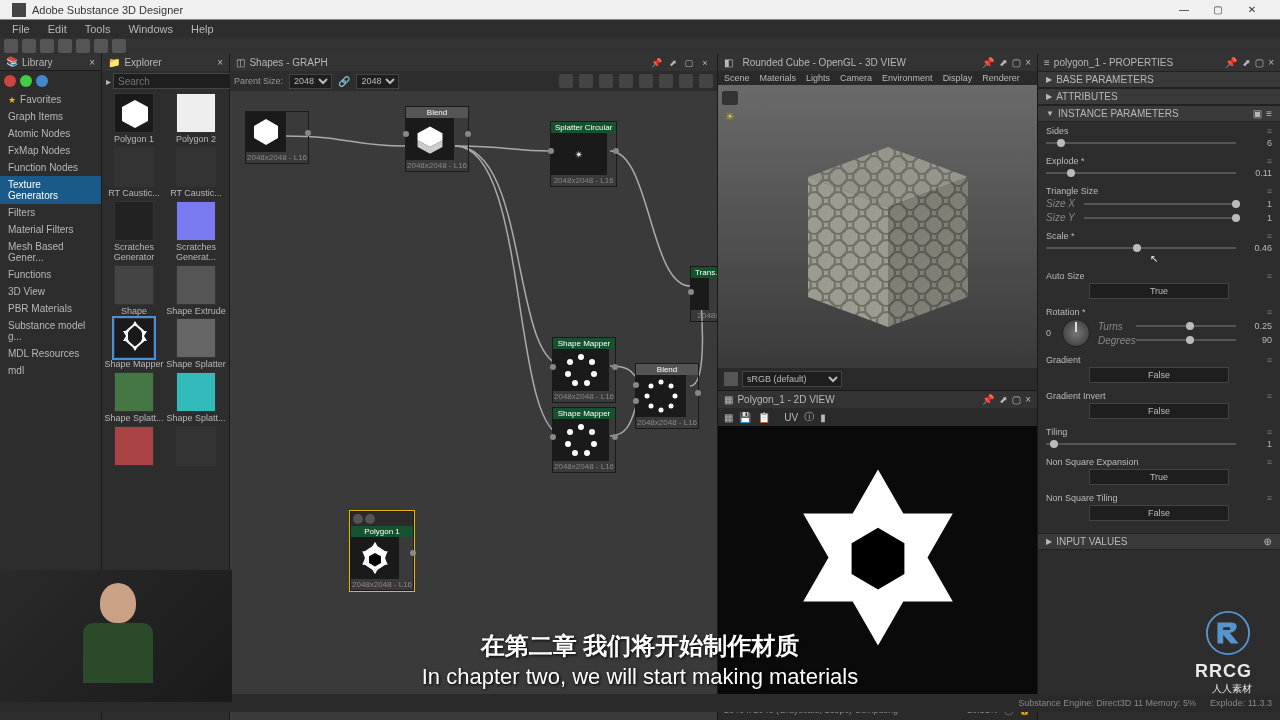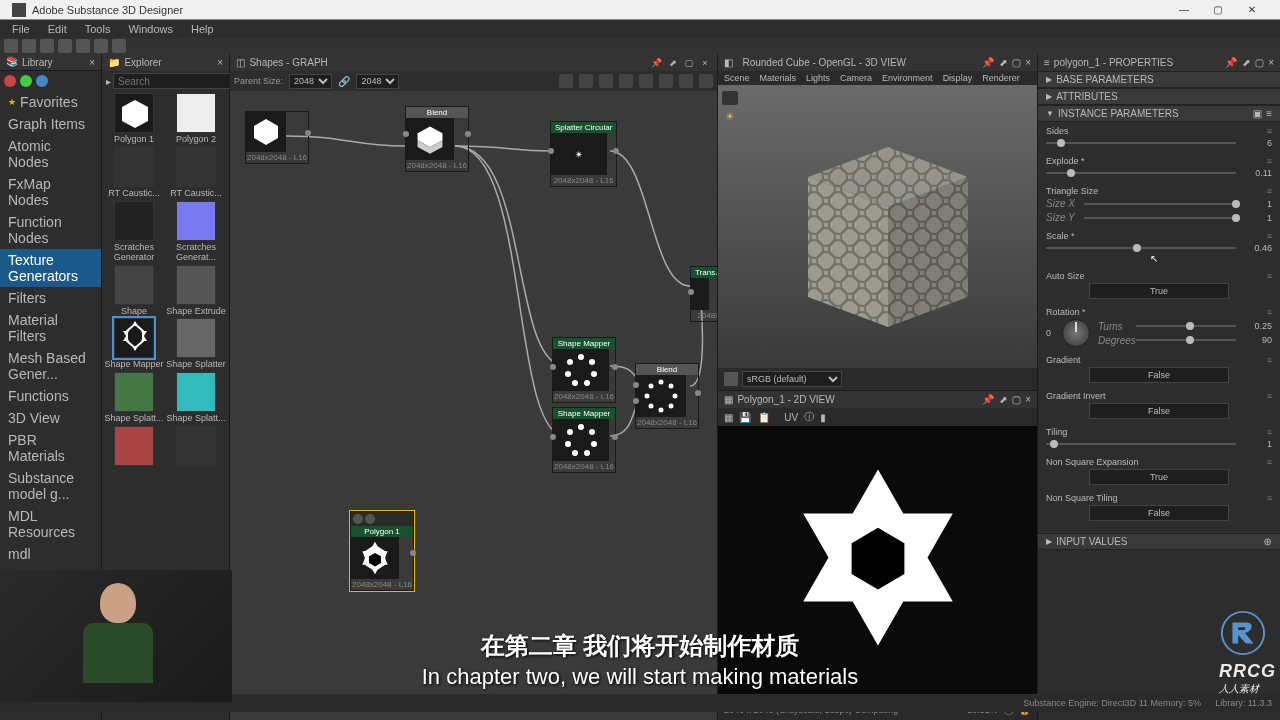--- a/index.html
+++ b/index.html
@@ -23,21 +23,21 @@
 
 .main { display: flex; height: 666px; }
 
 
 .library { width: 102px; background: #2d2d2d; border-right: 1px solid #1a1a1a; display: flex; flex-direction: column; }
 .panel-header { height: 17px; background: #333; display: flex; align-items: center; padding: 0 6px; font-size: 10px; border-bottom: 1px solid #1a1a1a; }
 .panel-header .icon { width: 12px; height: 12px; margin-right: 4px; }
 .lib-tools { height: 20px; background: #2d2d2d; display: flex; align-items: center; gap: 4px; padding: 0 4px; }
 .lib-tools .dot { width: 12px; height: 12px; border-radius: 50%; }
 .lib-list { flex: 1; overflow: hidden; }
-.lib-item { padding: 3px 8px; font-size: 14px; cursor: pointer; display:flex; align-items:center; }
+.lib-item { padding: 3px 8px; font-size: 10px; cursor: pointer; display:flex; align-items:center; }
 .lib-item.fav::before { content:"★"; color:#e6b800; margin-right:4px; font-size:9px; }
 .lib-item.active { background: #1a5a8a; color: #fff; }
 
 
 .explorer-col { width: 128px; background: #2d2d2d; border-right: 1px solid #1a1a1a; display: flex; flex-direction: column; }
 .explorer-header { height: 17px; background: #333; display:flex; align-items:center; padding:0 6px; }
 .explorer-header .close { margin-left:auto; cursor:pointer; }
 .search-row { height: 20px; display:flex; align-items:center; padding:0 4px; gap:2px; }
 .search-row input { flex:1; background:#1e1e1e; border:1px solid #444; color:#aaa; font-size:10px; padding:1px 4px; height:16px; }
 .thumb-grid { flex:1; padding: 2px; overflow:hidden; display:flex; flex-wrap:wrap; gap:2px; align-content:flex-start; }
@@ -115,21 +115,21 @@
 .subtitle .en { font-size:22px; color:#fff; text-shadow:1px 1px 3px #000; margin-top:2px; }
 
 
 .webcam { position:absolute; left:0; bottom:18px; width:232px; height:132px; background:#1a1a1a; }
 .webcam .bg { width:100%; height:100%; background:linear-gradient(135deg,#2a2a2a 0%,#1a1a1a 100%); position:relative; }
 .webcam .person { position:absolute; left:40%; top:10%; width:50px; height:100px; }
 .webcam .head { width:36px; height:40px; background:#caa185; border-radius:50% 50% 45% 45%; margin:0 auto; }
 .webcam .body { width:70px; height:60px; background:#2a4a2a; margin:0 auto; border-radius:10px 10px 0 0; margin-left:-10px; }
 
 
-.rrcg { position:absolute; right:4px; bottom:24px; text-align:left; color:#fff; opacity:0.9;font-style:italic; }
+.rrcg { position:absolute; right:28px; bottom:24px; text-align:right; color:#fff; opacity:0.9; }
 .rrcg .logo { width:48px; height:48px; margin:0 auto 2px; }
 .rrcg .txt { font-size:18px; font-weight:bold; letter-spacing:1px; }
 .rrcg .sub { font-size:10px; }
 
 svg.wire { position:absolute; top:0; left:0; pointer-events:none; }
 </style>
 </head>
 <body>
 
 <div class="titlebar">
@@ -705,21 +705,21 @@
             <span style="margin-left:auto">⊕</span>
           </div>
       </div>
     </div>
   </div>
 </div>
 
 <div class="statusbar">
   <div class="right">
     <span>Substance Engine: Direct3D 11  Memory: 5%</span>
-    <span>Library: 11.3.3</span>
+    <span>Explode: 11.3.3</span>
   </div>
 </div>
 
 <div class="webcam">
   <div class="bg">
     <div class="person">
       <div class="head"></div>
       <div class="body"></div>
     </div>
   </div>

